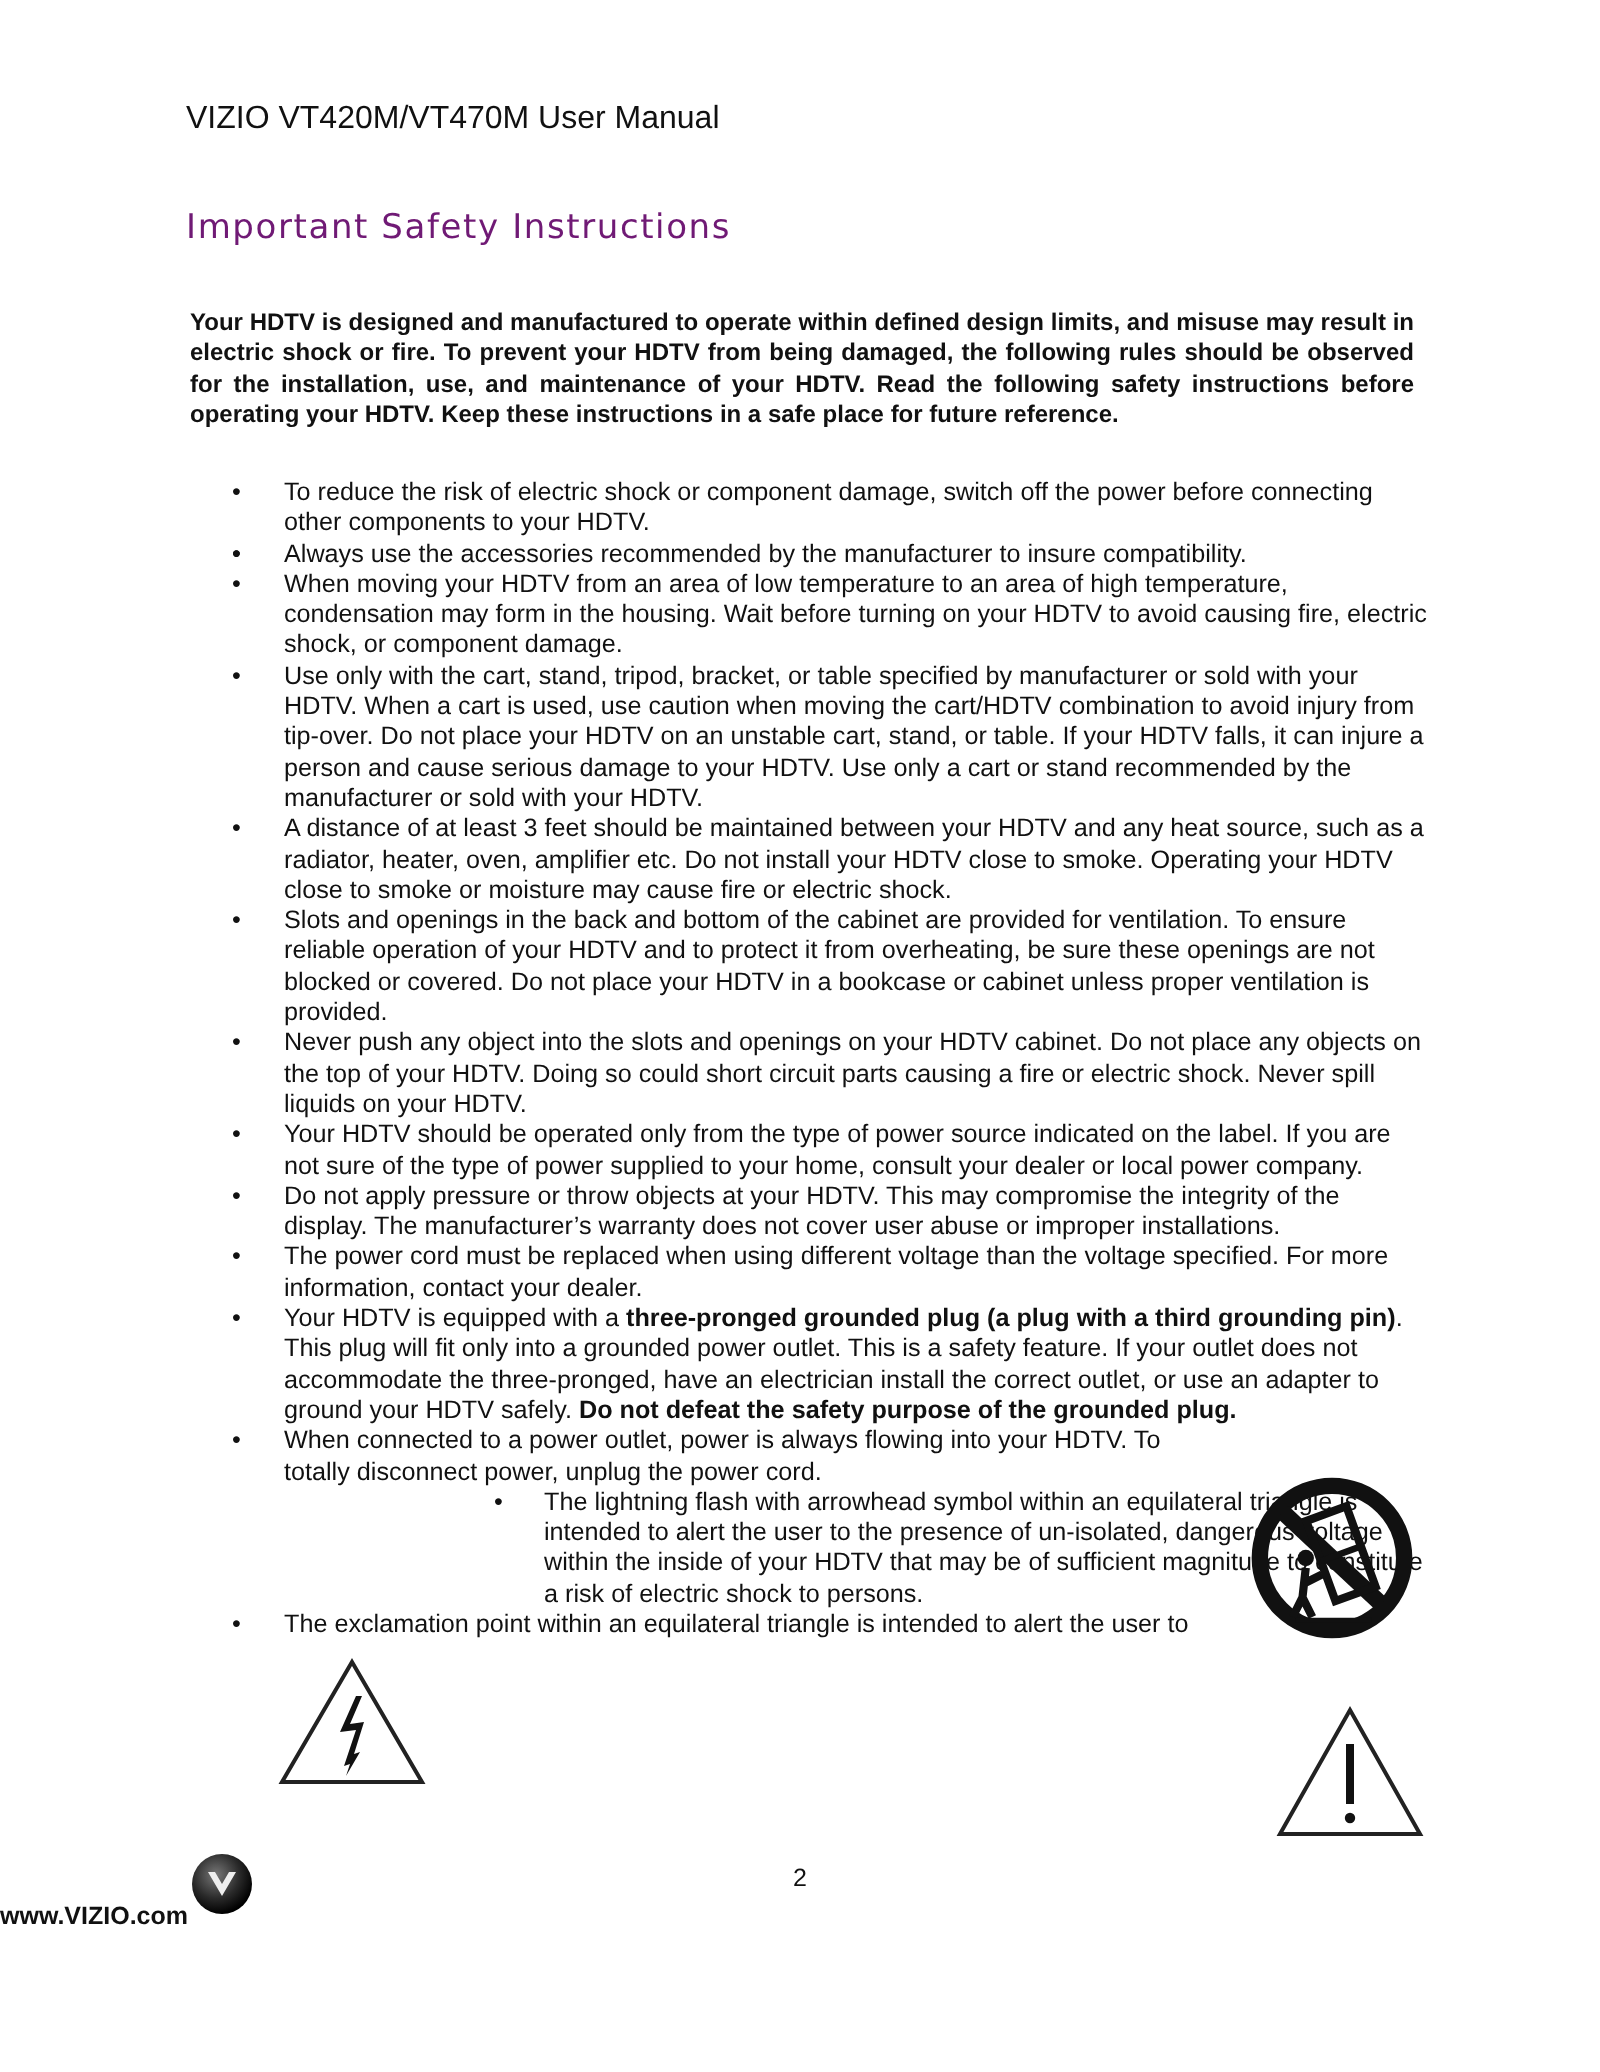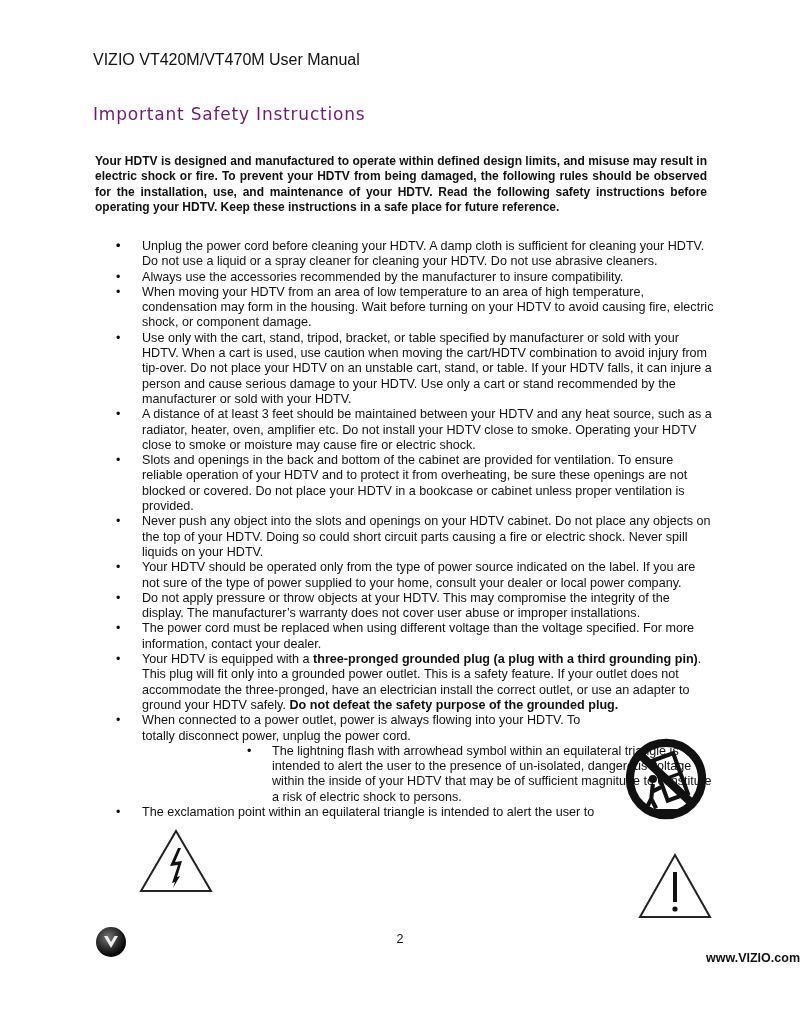--- a/index.html
+++ b/index.html
@@ -16,34 +16,34 @@
   .list li .bullet { position: absolute; left: 21px; top: 0; }
   .narrow { width: 470px; }
   b { font-weight: bold; }
   .li-sub { position: relative; padding-left: 177px !important; }
   .li-sub .bullet { left: 152px !important; }
   .icon-cart { position: absolute; left: 625px; top: 738px; width: 82px; height: 82px; }
   .icon-lightning { position: absolute; left: 138px; top: 828px; width: 76px; height: 66px; }
   .icon-exclaim { position: absolute; left: 637px; top: 852px; width: 76px; height: 68px; }
   .footer-logo { position: absolute; left: 95px; top: 926px; width: 32px; height: 32px; }
   .page-num { position: absolute; left: 0; width: 800px; top: 932px; text-align: center; font-size: 12.5px; }
-  .footer-url { position: absolute; left: 0; width: 800px; top: 951px; text-align: right; font-size: 12.5px; font-weight: bold; }
+  .footer-url { position: absolute; left: 0; width: 800px; top: 951px; text-align: left; font-size: 12.5px; font-weight: bold; }
 </style>
 </head>
 <body>
 
 <div class="header">VIZIO VT420M/VT470M User Manual</div>
 
 <h1 class="title" style="margin:0;">Important Safety Instructions</h1>
 
 <div class="intro">Your HDTV is designed and manufactured to operate within defined design limits, and misuse may result in electric shock or fire. To prevent your HDTV from being damaged, the following rules should be observed for the installation, use, and maintenance of your HDTV. Read the following safety instructions before operating your HDTV. Keep these instructions in a safe place for future reference.</div>
 
 <ul class="list">
+  <li><span class="bullet">•</span><span>To reduce the risk of electric shock or component damage, switch off the power before connecting other components to your HDTV.</span></li>
   <li><span class="bullet">•</span></li>
-  <li><span class="bullet">•</span><span>Unplug the power cord before cleaning your HDTV. A damp cloth is sufficient for cleaning your HDTV. Do not use a liquid or a spray cleaner for cleaning your HDTV. Do not use abrasive cleaners.</span></li>
   <li><span class="bullet">•</span><span>Always use the accessories recommended by the manufacturer to insure compatibility.</span></li>
   <li><span class="bullet">•</span><span>When moving your HDTV from an area of low temperature to an area of high temperature, condensation may form in the housing. Wait before turning on your HDTV to avoid causing fire, electric shock, or component damage.</span></li>
   <li><span class="bullet">•</span><span>Use only with the cart, stand, tripod, bracket, or table specified by manufacturer or sold with your HDTV. When a cart is used, use caution when moving the cart/HDTV combination to avoid injury from tip-over. Do not place your HDTV on an unstable cart, stand, or table. If your HDTV falls, it can injure a person and cause serious damage to your HDTV. Use only a cart or stand recommended by the manufacturer or sold with your HDTV.</span></li>
   <li><span class="bullet">•</span><span>A distance of at least 3 feet should be maintained between your HDTV and any heat source, such as a radiator, heater, oven, amplifier etc.  Do not install your HDTV close to smoke. Operating your HDTV close to smoke or moisture may cause fire or electric shock.</span></li>
   <li><span class="bullet">•</span><span>Slots and openings in the back and bottom of the cabinet are provided for ventilation. To ensure reliable operation of your HDTV and to protect it from overheating, be sure these openings are not blocked or covered. Do not place your HDTV in a bookcase or cabinet unless proper ventilation is provided.</span></li>
   <li><span class="bullet">•</span><span>Never push any object into the slots and openings on your HDTV cabinet. Do not place any objects on the top of your HDTV. Doing so could short circuit parts causing a fire or electric shock. Never spill liquids on your HDTV.</span></li>
   <li><span class="bullet">•</span><span>Your HDTV should be operated only from the type of power source indicated on the label. If you are not sure of the type of power supplied to your home, consult your dealer or local power company.</span></li>
   <li><span class="bullet">•</span><span>Do not apply pressure or throw objects at your HDTV. This may compromise the integrity of the display. The manufacturer’s warranty does not cover user abuse or improper installations.</span></li>
   <li><span class="bullet">•</span><span>The power cord must be replaced when using different voltage than the voltage specified. For more information, contact your dealer.</span></li>
   <li><span class="bullet">•</span><span>Your HDTV is equipped with a </span><b>three-pronged grounded plug (a plug with a third grounding pin)</b><span>. This plug will fit only into a grounded power outlet. This is a safety feature. If your outlet does not accommodate the three-pronged, have an electrician install the correct outlet, or use an adapter to ground your HDTV safely. </span><b>Do not defeat the safety purpose of the grounded plug.</b></li>

